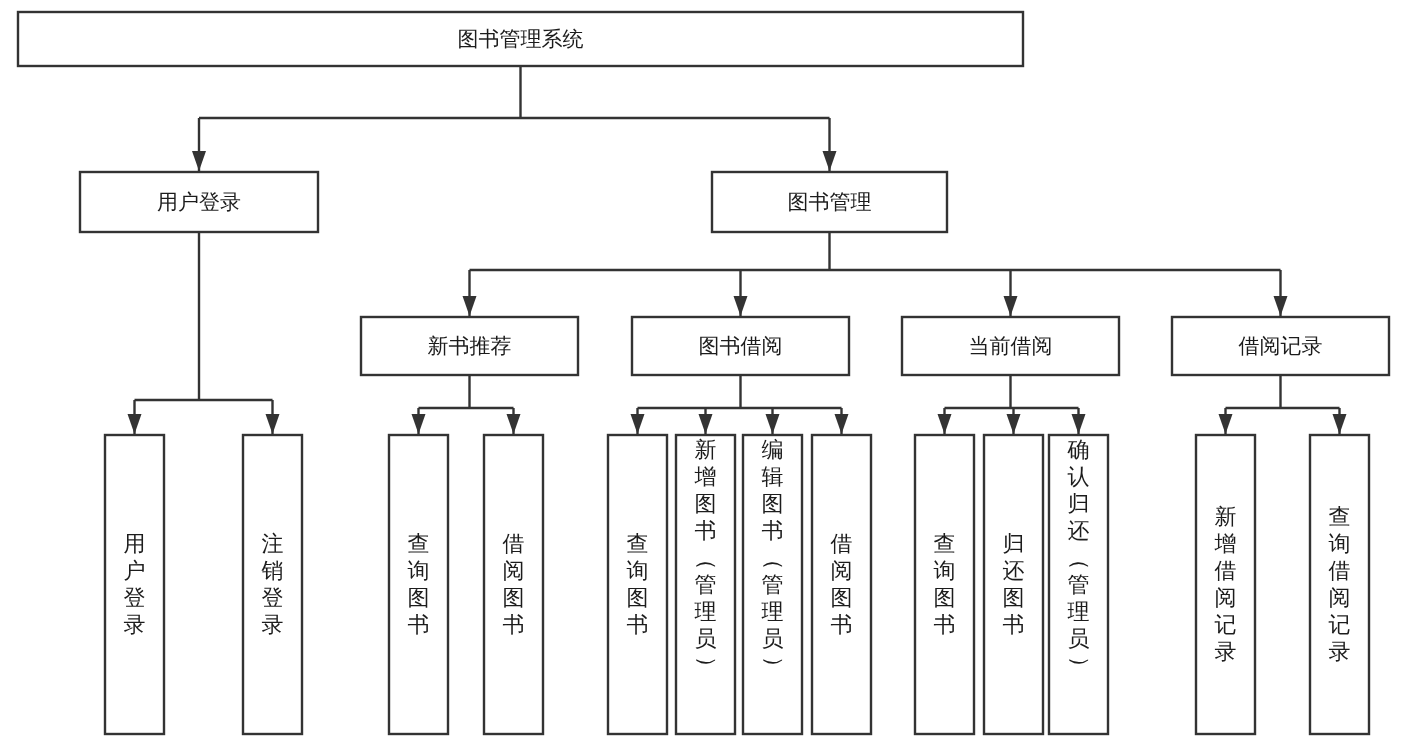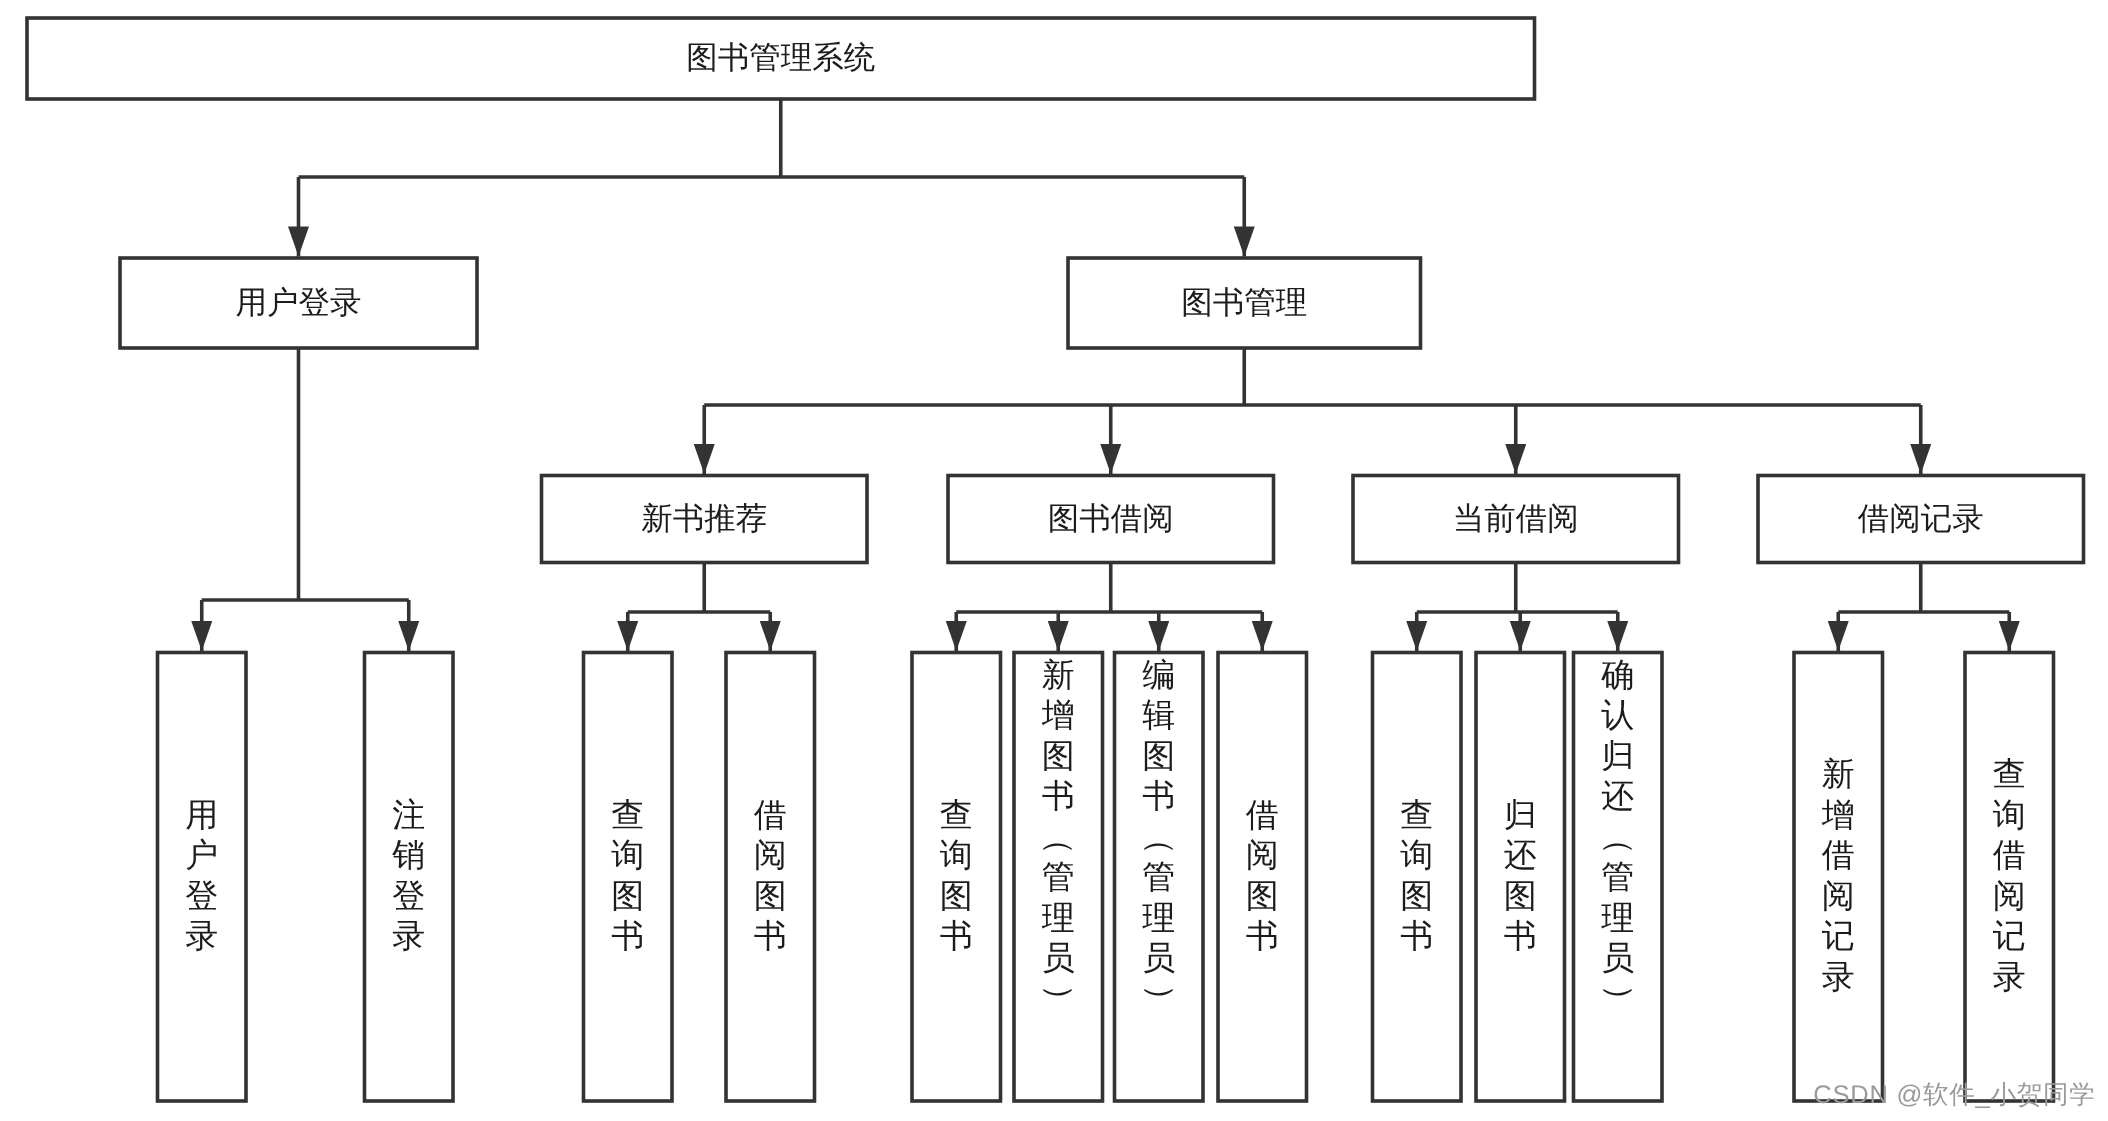--- a/index.html
+++ b/index.html
@@ -302,14 +302,13 @@
             <text x="1339.5" y="523.5" class="vert-char">查</text>
             <text x="1339.5" y="550.5" class="vert-char">询</text>
             <text x="1339.5" y="577.5" class="vert-char">借</text>
             <text x="1339.5" y="604.5" class="vert-char">阅</text>
             <text x="1339.5" y="631.5" class="vert-char">记</text>
             <text x="1339.5" y="658.5" class="vert-char">录</text>
           </g>
         </g>
       </g>
   </svg>
-  <div class="watermark">CSDN @软件_小贺同学</div>
 </div>
 
 </body></html>

